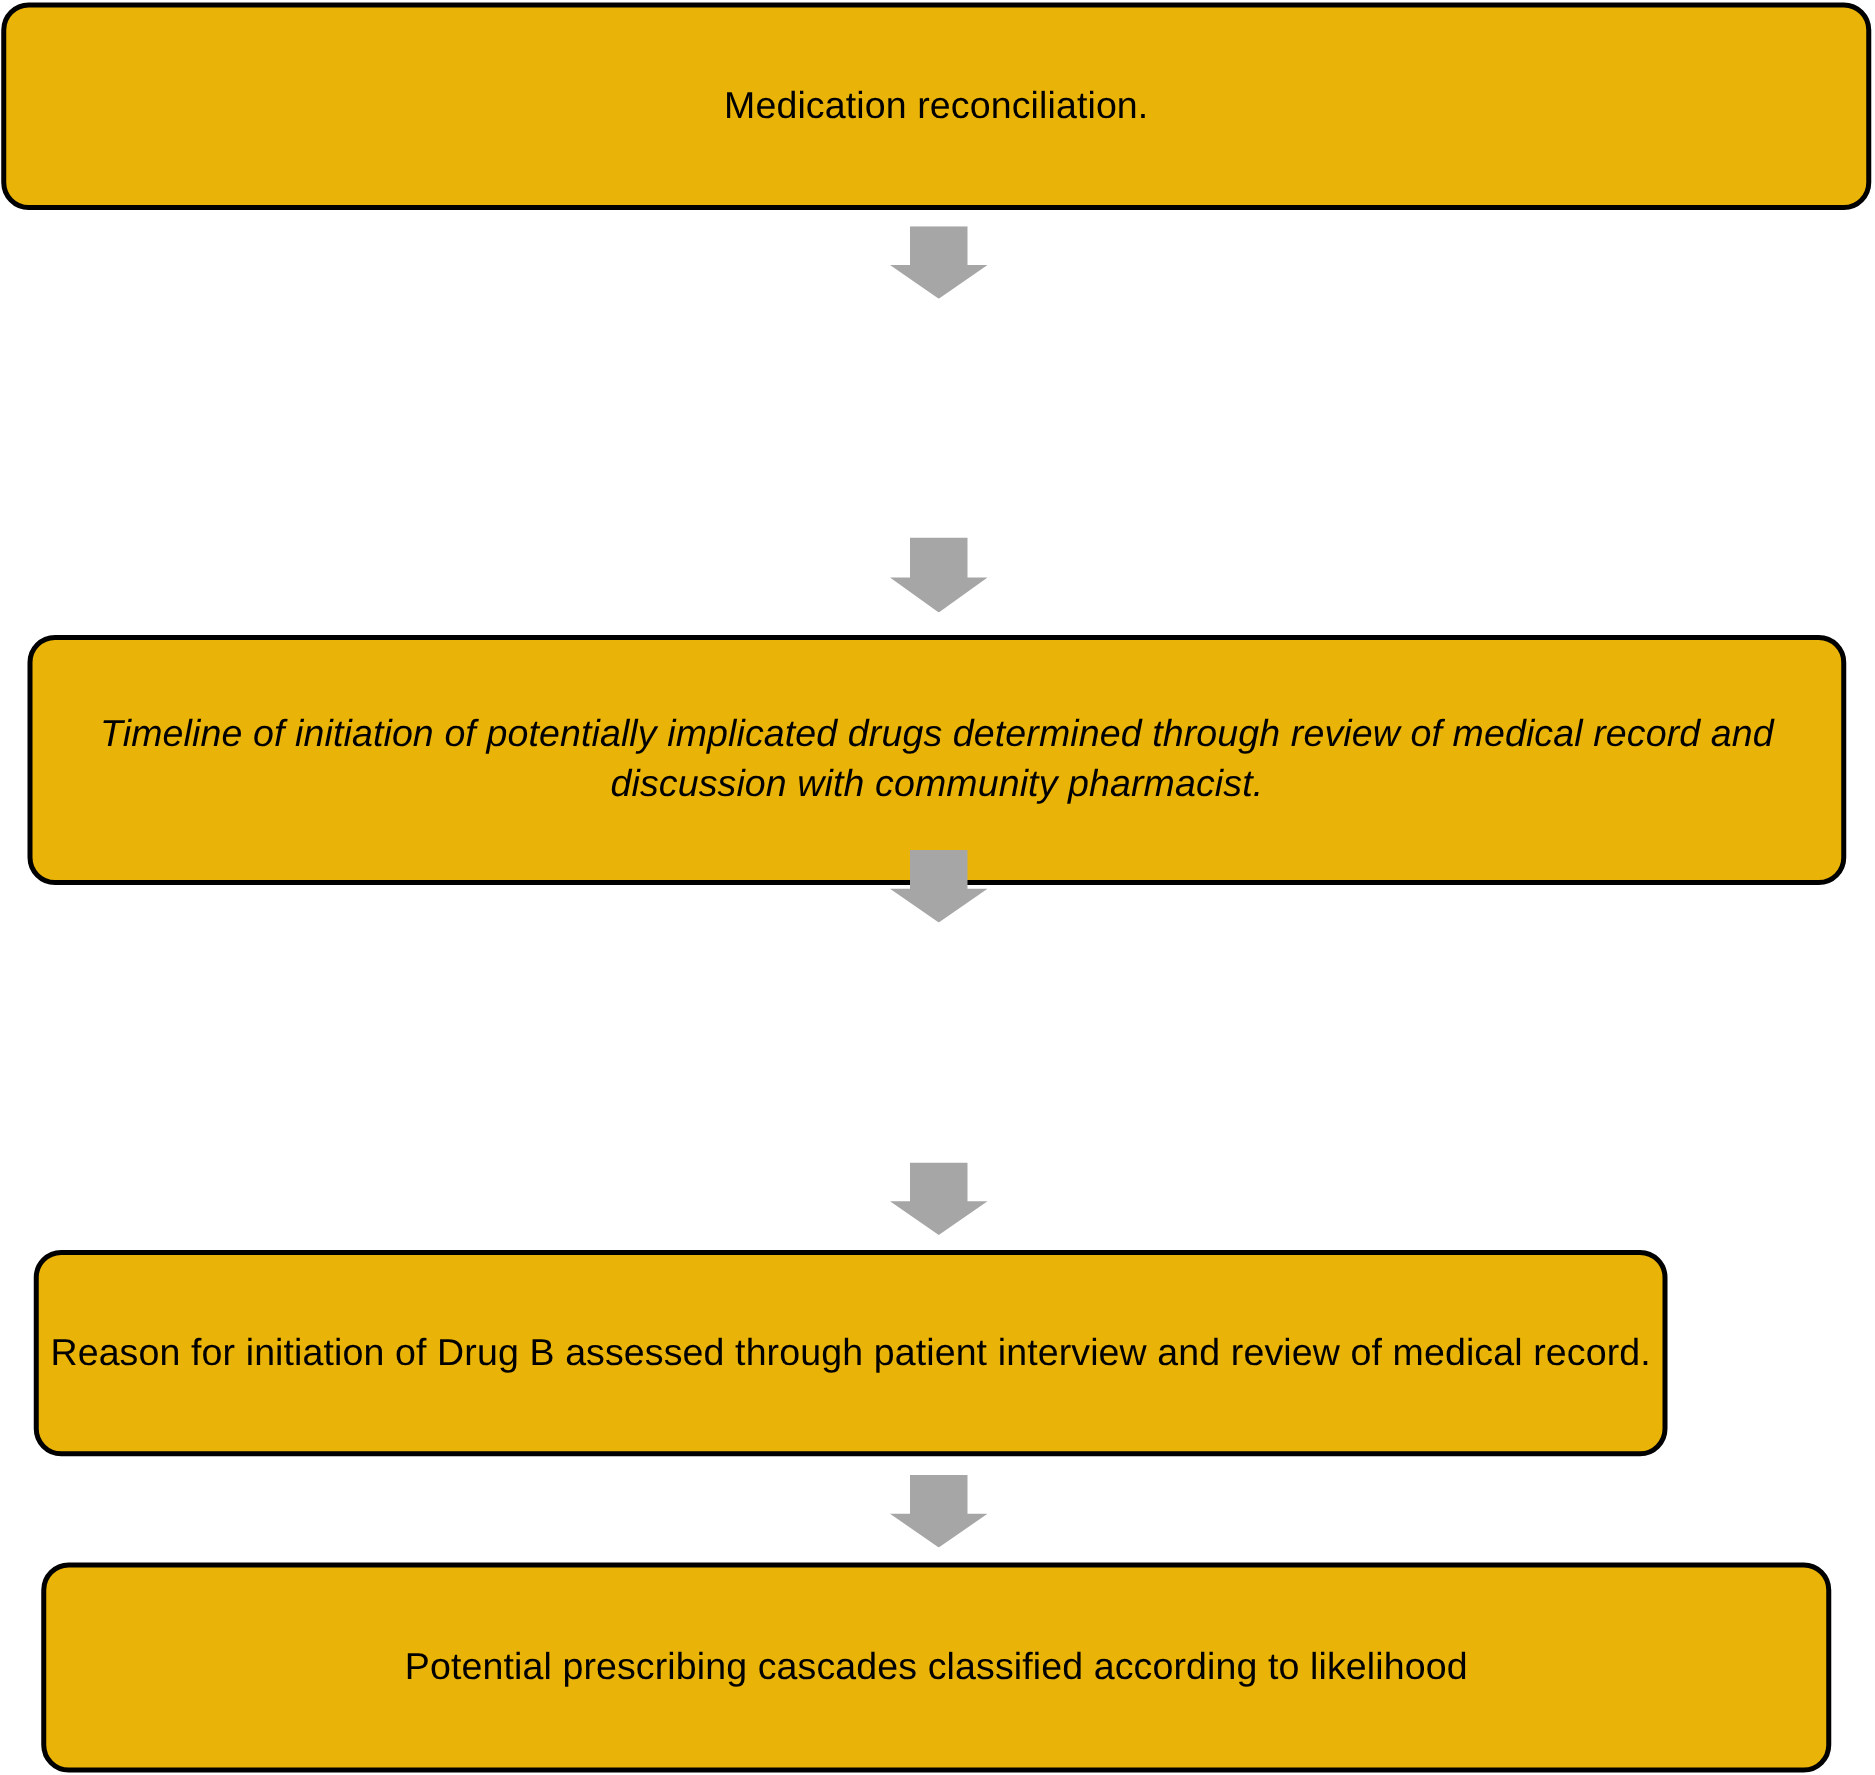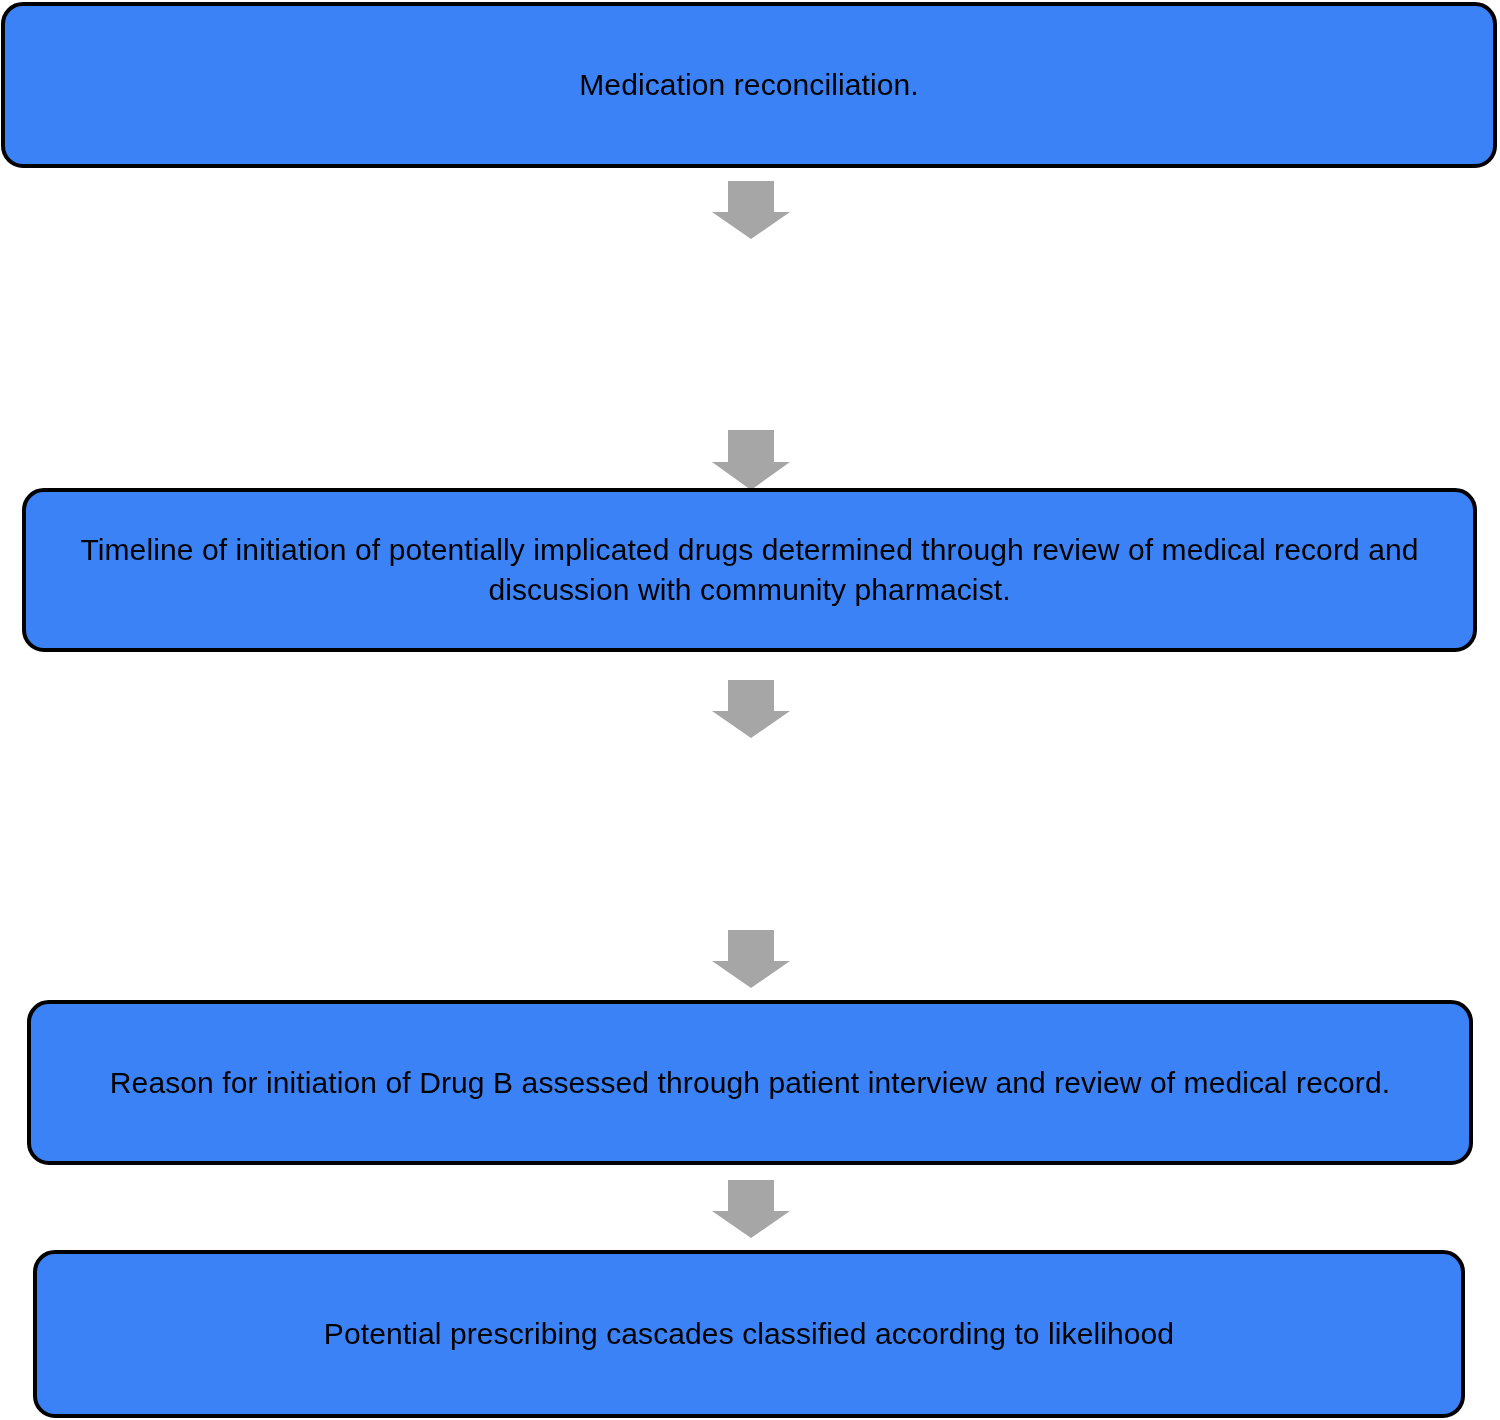--- a/index.html
+++ b/index.html
@@ -16,21 +16,21 @@
     width: 1500px;
     height: 1420px;
     background: #ffffff;
     overflow: hidden;
   }
 
   
   .flow-box {
     position: absolute;
     box-sizing: border-box;
-    background: #3b82f6;
+    background: #eab308;
     border: 4px solid #000000;
     border-radius: 22px;
     display: flex;
     align-items: center;
     justify-content: flex-end;
     text-align: center;
   }
   .flow-box .box-label {
     display: block;
     width: 100%;
@@ -41,23 +41,23 @@
     font-size: 30px;
     font-weight: 400;
     line-height: 1.33;
     letter-spacing: 0.1px;
     white-space: pre-line;
   }
 
   
   #box-1 { left: 1px;  top: 2px;    width: 1496px; height: 166px; }
   #box-2 { left: 6px;  top: 251px;  width: 1484px; height: 163px; }
-  #box-3 { left: 22px; top: 488px;  width: 1455px; height: 164px; }
+  #box-3 { left: 22px; top: 508px;  width: 1455px; height: 200px; font-style: italic; }
   #box-4 { left: 34px; top: 750px;  width: 1432px; height: 165px; }
-  #box-5 { left: 27px; top: 1000px; width: 1446px; height: 165px; }
+  #box-5 { left: 27px; top: 1000px; width: 1307px; height: 165px; }
   #box-6 { left: 33px; top: 1250px; width: 1432px; height: 168px; }
 
   
   #box-5 .box-label { padding: 0 4px; }
 
   
   .flow-arrow {
     position: absolute;
     width: 78px;
     left: 712px;

